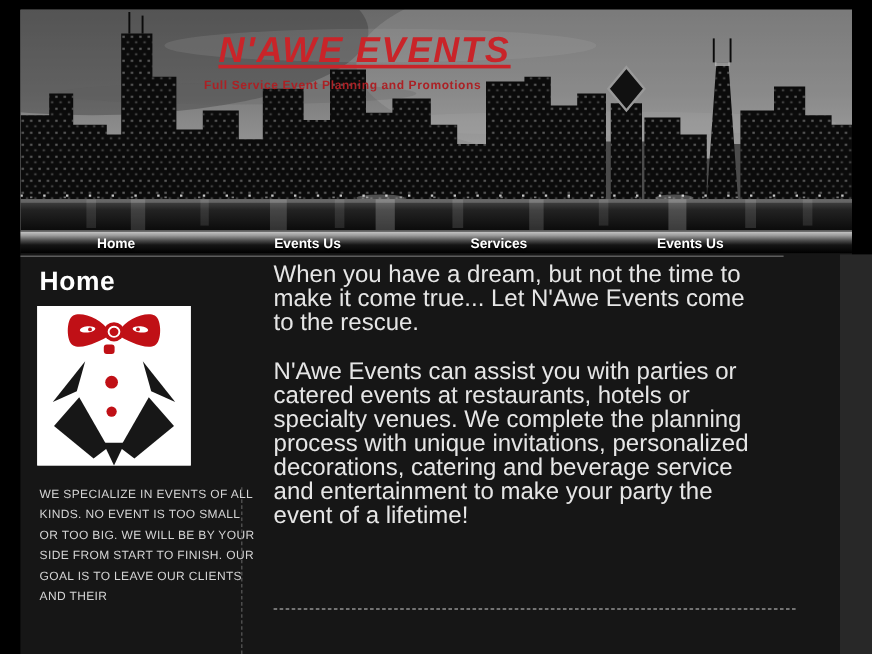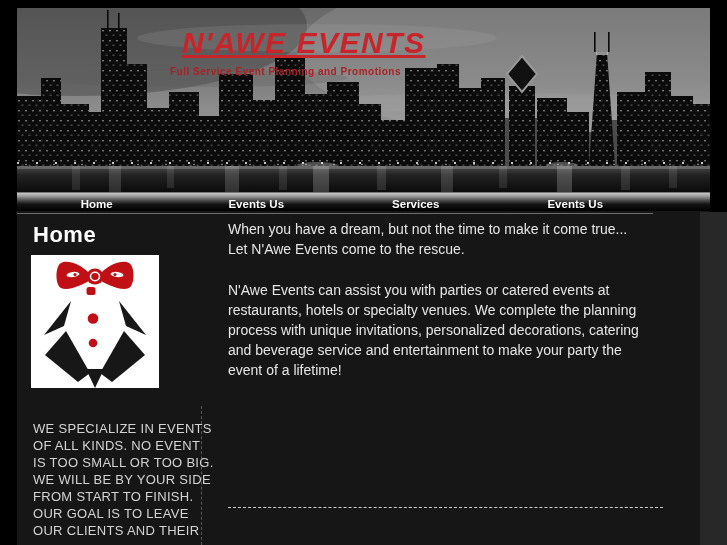--- a/index.html
+++ b/index.html
@@ -48,30 +48,30 @@
   }
   
   .page-heading{
     position:absolute;left:16px;top:214px;
     color:#fff;font-size:22px;font-weight:bold;letter-spacing:.5px;
   }
   .tux-box{
     position:absolute;left:14px;top:247px;width:128px;height:133px;background:#fff;
   }
   .sidebar-text{
-    position:absolute;left:16px;top:412px;width:182px;
-    color:#d4d4d4;font-size:13px;line-height:17px;letter-spacing:.3px;
+    position:absolute;left:16px;top:396px;width:182px;
+    color:#d4d4d4;font-size:10px;line-height:17px;letter-spacing:.3px;
   }
   .v-dash{
     position:absolute;left:184px;top:398px;bottom:0;width:0;
     border-left:1px dashed #5a5a5a;
   }
   .main-col{
     position:absolute;left:211px;top:211px;width:412px;
-    color:#e6e6e6;font-size:14px;line-height:20px;
+    color:#e6e6e6;font-size:20px;line-height:20px;
   }
   .main-col p{margin:0 0 21px 0;}
   .h-dash{
     position:absolute;left:211px;top:499px;width:435px;height:0;
     border-top:1px dashed #cfcfcf;
   }
 </style>
 </head>
 <body>
 

